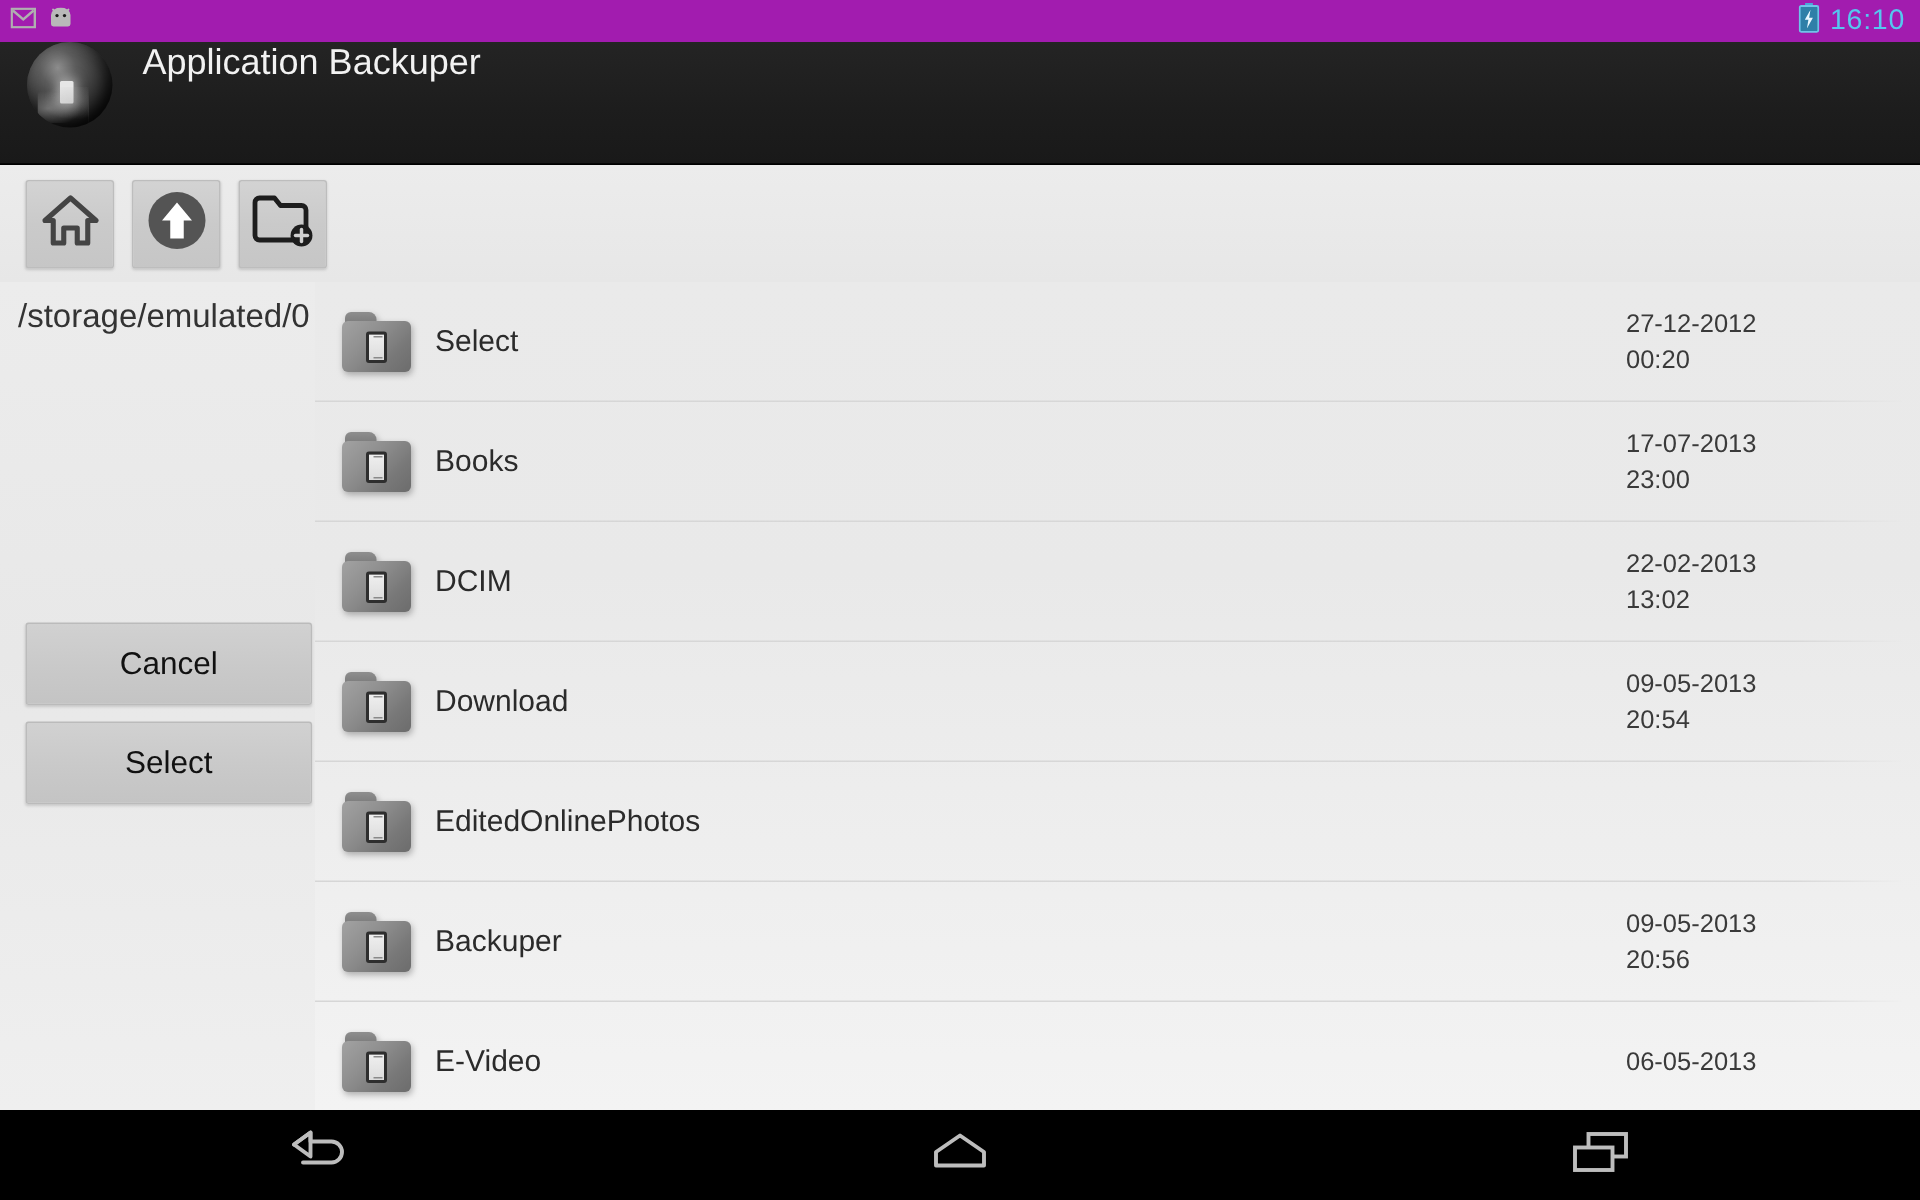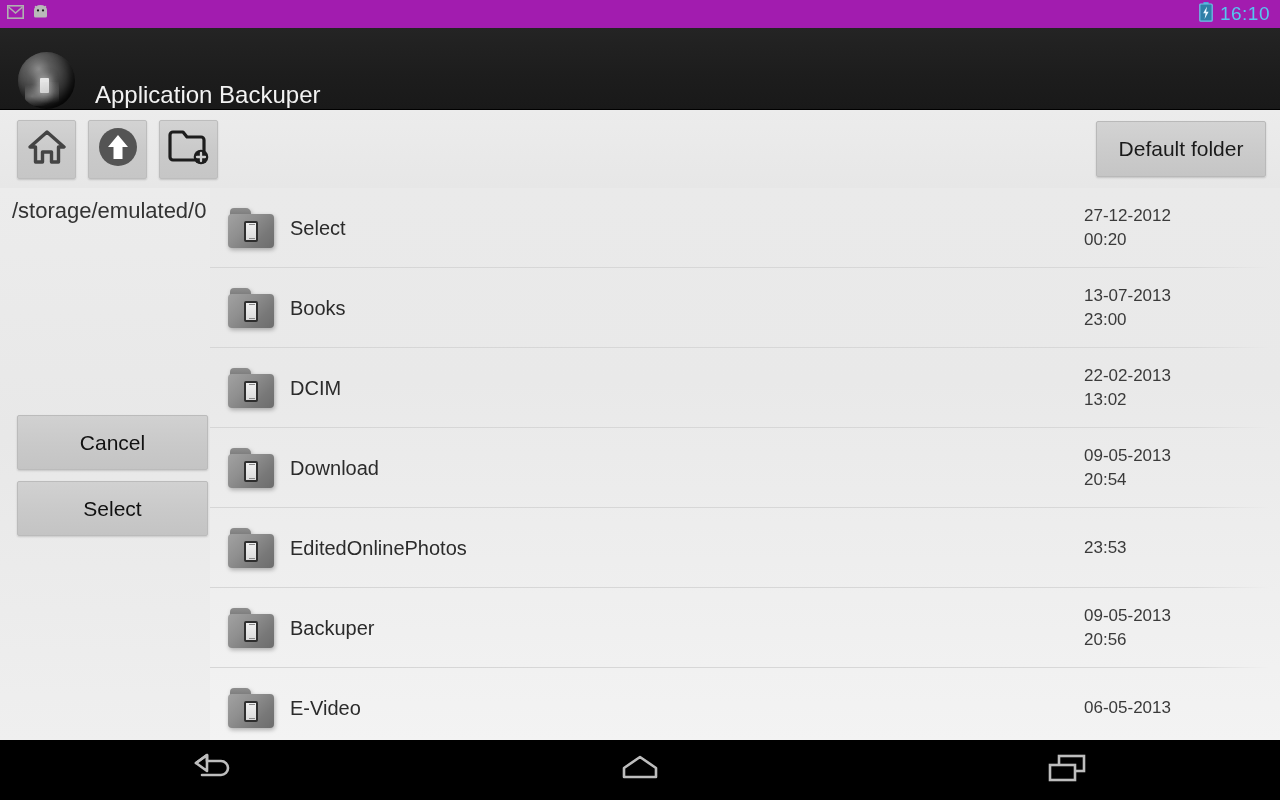--- a/index.html
+++ b/index.html
@@ -23,21 +23,21 @@
   .sb-clock {
     color:#55c7ef; font-size:19px; letter-spacing:0.5px;
     font-family:"Liberation Sans", sans-serif;
   }
 
   
   .titlebar {
     position:absolute; left:0; top:28px; width:1280px; height:82px;
     background:linear-gradient(to bottom,#242424 0%,#1d1d1d 55%,#191919 100%);
     border-bottom:1px solid #000;
-    display:flex; align-items:flex-end; padding-left:18px;
+    display:flex; align-items:flex-start; padding-left:18px;
   }
   .app-icon {
     width:57px; height:57px; border-radius:50%;
     background:
       radial-gradient(circle at 36% 30%, #8d8d8d 0%, #5c5c5c 22%, #3a3a3a 48%, #1a1a1a 75%, #090909 100%);
     box-shadow:inset -3px -4px 10px rgba(0,0,0,.85), inset 2px 3px 7px rgba(255,255,255,.10);
     position:relative; overflow:hidden; flex:0 0 auto;
   }
   .app-icon::before {
     content:""; position:absolute; left:38%; top:46%;
@@ -225,21 +225,20 @@
           <svg width="42" height="36" viewBox="0 0 42 36">
             <path d="M2,6 A3,3 0 0 1 5,3 L15,3 L19,8 L33,8 A3,3 0 0 1 36,11 L36,28 A3,3 0 0 1 33,31 L5,31 A3,3 0 0 1 2,28 Z" fill="none" stroke="#1d1d1d" stroke-width="3.2" stroke-linejoin="round"></path>
             <circle cx="33" cy="28" r="7.3" fill="#1d1d1d"></circle>
             <line x1="33" y1="24" x2="33" y2="32" stroke="#d0d0d0" stroke-width="2.3" stroke-linecap="round"></line>
             <line x1="29" y1="28" x2="37" y2="28" stroke="#d0d0d0" stroke-width="2.3" stroke-linecap="round"></line>
           </svg>
         </span>
       </div>
 
     </div>
-    <div class="default-btn">Default folder</div>
   </div>
 
   <div class="content">
 
     <div class="leftpane">
       <div class="path-label">/storage/emulated/0</div>
       <div class="action-btns">
         <div class="action-btn">Cancel</div>
         <div class="action-btn">Select</div>
       </div>
@@ -259,21 +258,21 @@
           </span>
         </div>
         <div class="frow">
           <span class="folder-icon">
             <span class="tab"></span>
             <span class="body"></span>
             <span class="phone"></span>
           </span>
           <span class="fname">Books</span>
           <span class="fdate">
-            <span class="t">13-07-2013</span>
+            <span class="t">17-07-2013</span>
             <span class="t">23:00</span>
           </span>
         </div>
         <div class="frow">
           <span class="folder-icon">
             <span class="tab"></span>
             <span class="body"></span>
             <span class="phone"></span>
           </span>
           <span class="fname">DCIM</span>
@@ -295,21 +294,20 @@
           </span>
         </div>
         <div class="frow">
           <span class="folder-icon">
             <span class="tab"></span>
             <span class="body"></span>
             <span class="phone"></span>
           </span>
           <span class="fname">EditedOnlinePhotos</span>
           <span class="fdate">
-            <span class="t">23:53</span>
           </span>
         </div>
         <div class="frow">
           <span class="folder-icon">
             <span class="tab"></span>
             <span class="body"></span>
             <span class="phone"></span>
           </span>
           <span class="fname">Backuper</span>
           <span class="fdate">

